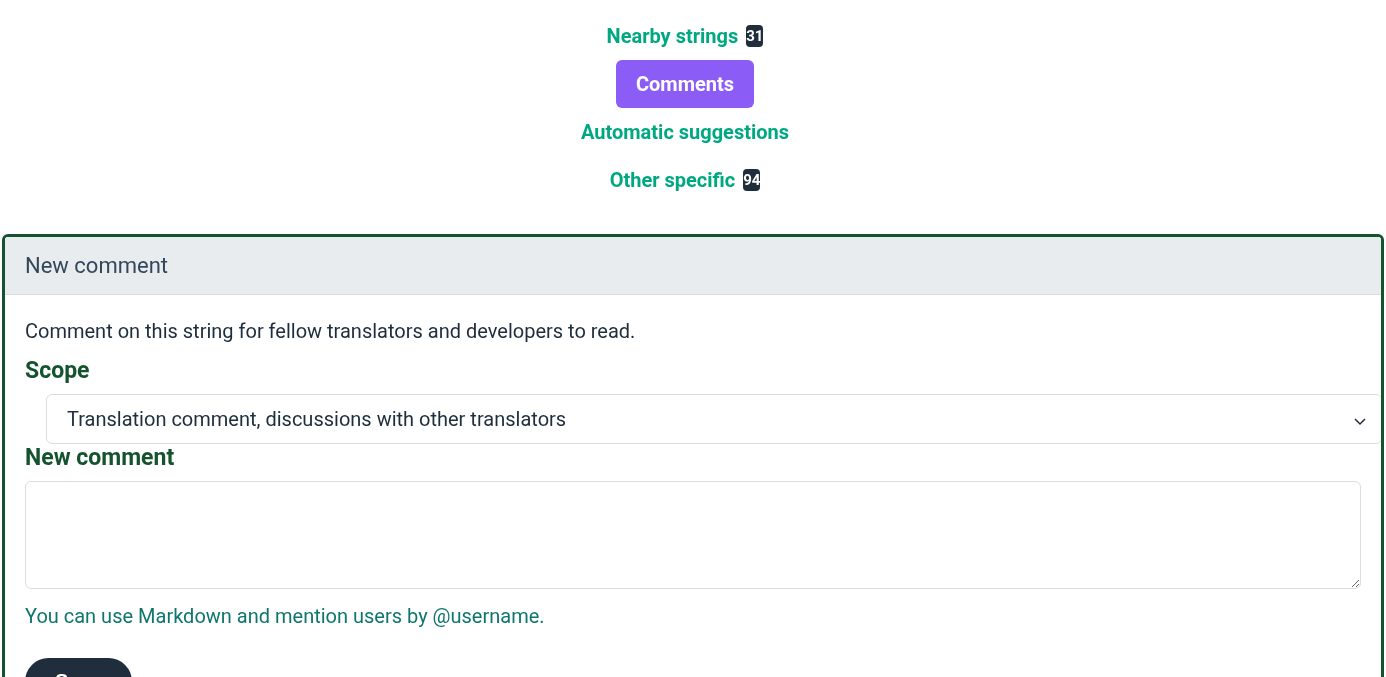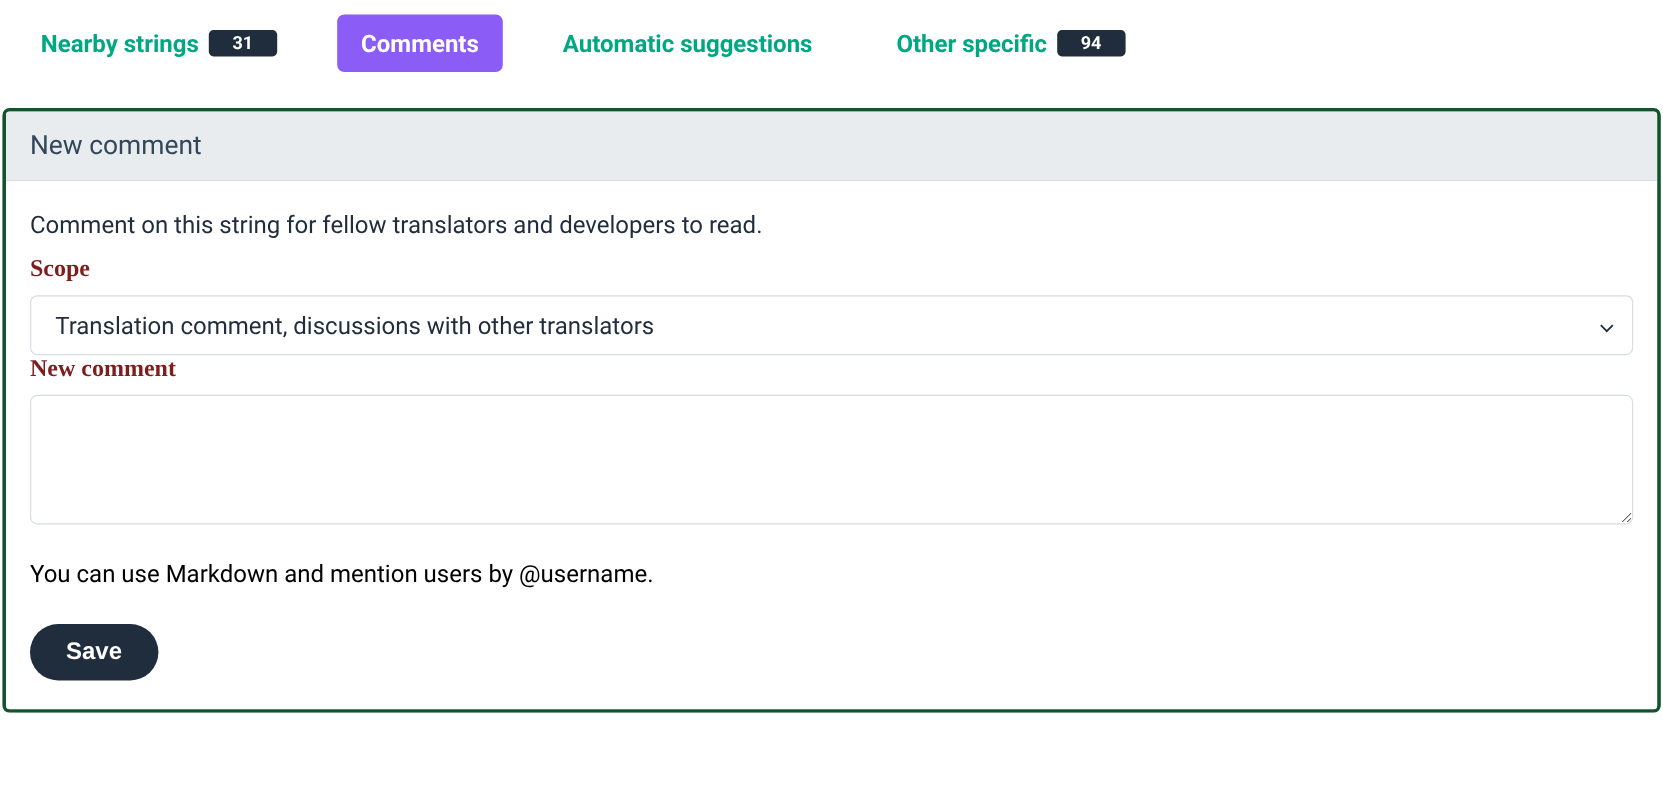--- a/index.html
+++ b/index.html
@@ -11,20 +11,21 @@
       font-family: -apple-system, BlinkMacSystemFont, "Segoe UI", Roboto, "Helvetica Neue", Arial, sans-serif;
       background: #ffffff;
       color: #1f2d3d;
       font-size: 20px;
     }
     .tabs {
       display: flex;
       gap: 0;
       padding: 12px 0 0 14px;
       align-items: center;
+      flex-direction: column;
     }
     .tab {
       padding: 12px 20px;
       font-weight: 700;
       font-size: 20px;
       color: #00a882;
       cursor: pointer;
       border-radius: 6px;
       display: flex;
       align-items: center;
@@ -33,21 +34,21 @@
     }
     .tab.active {
       background: #8b5cf6;
       color: #ffffff;
     }
     .badge {
       background: #1f2d3d;
       color: #ffffff;
       font-size: 15px;
       font-weight: 700;
-      padding: 2px 20px;
+      padding: 2px 0;
       border-radius: 4px;
       display: inline-block;
       text-align: center;
     }
     .panel {
       border: 3px solid #14532d;
       border-radius: 6px;
       margin: 30px 2px 0 2px;
       overflow: hidden;
     }
@@ -62,29 +63,29 @@
       padding: 24px 20px;
       background: #ffffff;
     }
     .intro {
       color: #1f2d3d;
       font-size: 20px;
       margin-bottom: 14px;
     }
     .form-label {
       font-weight: 700;
-      font-size: 20px;
-      color: #7f1d1d;
+      font-size: 23px;
+      color: #14532d;
       margin-bottom: 10px;
       display: block;
-      font-family: Liberation Serif, serif;
     }
     .select-wrap {
       position: relative;
       width: 100%;
+      margin-left: 21px;
     }
     select.form-control {
       width: 100%;
       padding: 12px 40px 12px 20px;
       font-size: 20px;
       color: #1f2d3d;
       border: 1px solid #d8dde3;
       border-radius: 6px;
       background: #ffffff;
       appearance: none;
@@ -110,23 +111,23 @@
       min-height: 108px;
       padding: 12px 16px;
       font-size: 18px;
       color: #1f2d3d;
       border: 1px solid #d8dde3;
       border-radius: 6px;
       font-family: inherit;
       resize: vertical;
     }
     .markdown-hint {
-      color: #000000;
+      color: #0f766e;
       font-size: 20px;
-      margin-top: 24px;
+      margin-top: 10px;
     }
     .btn-save {
       display: inline-block;
       margin-top: 30px;
       background: #1f2d3d;
       color: #ffffff;
       font-weight: 700;
       font-size: 20px;
       padding: 12px 30px;
       border: none;

